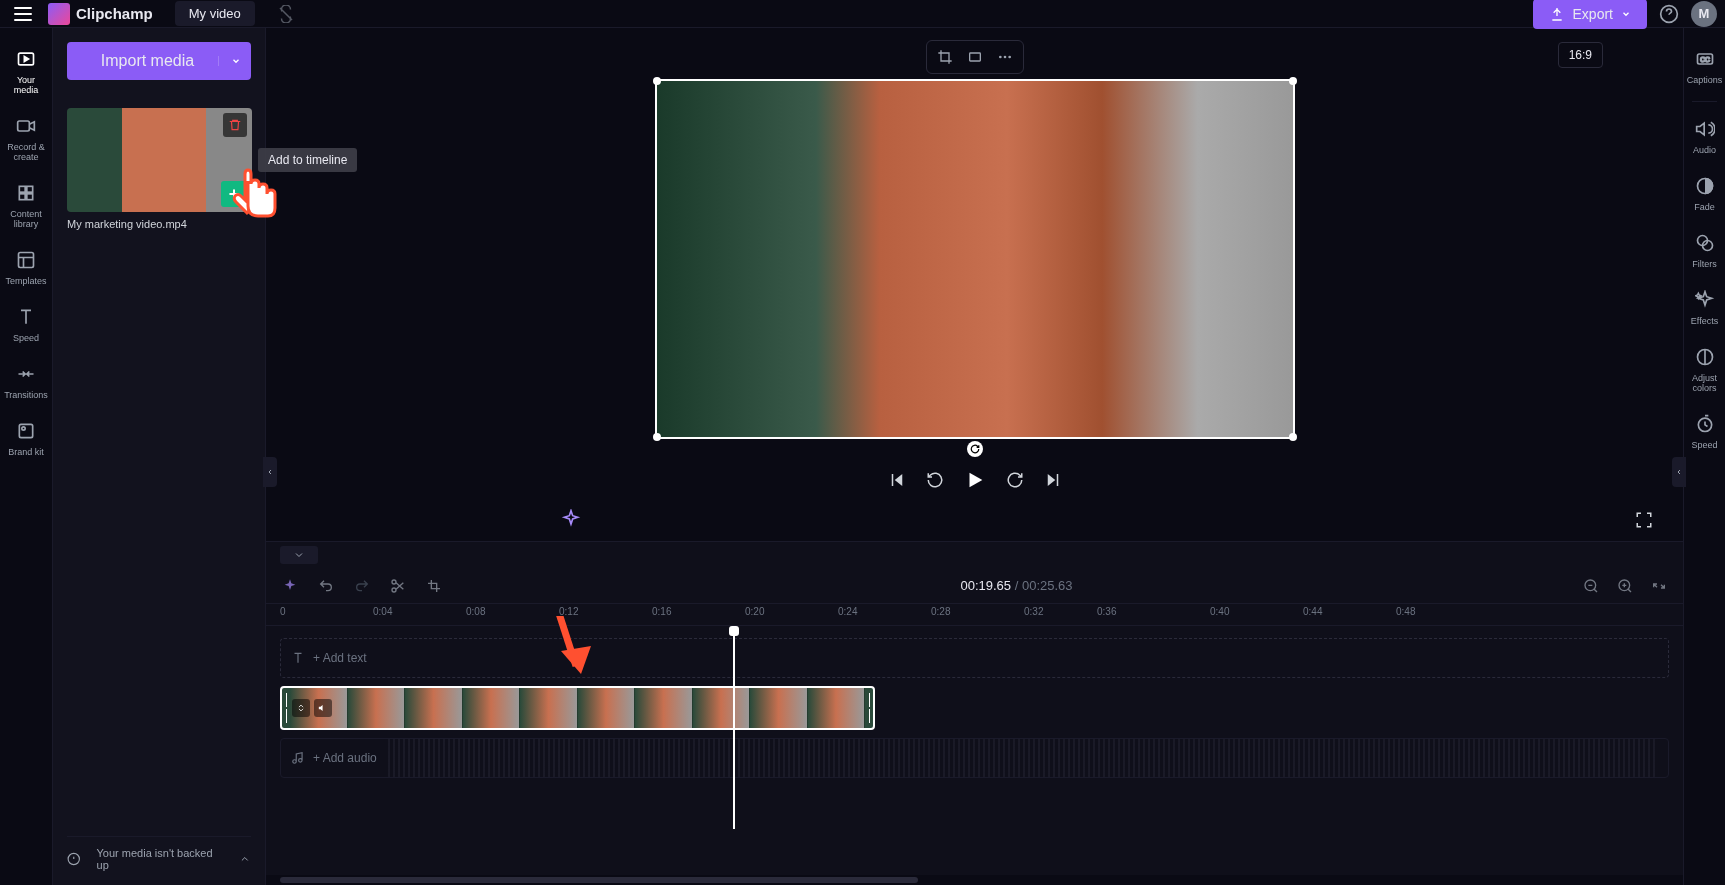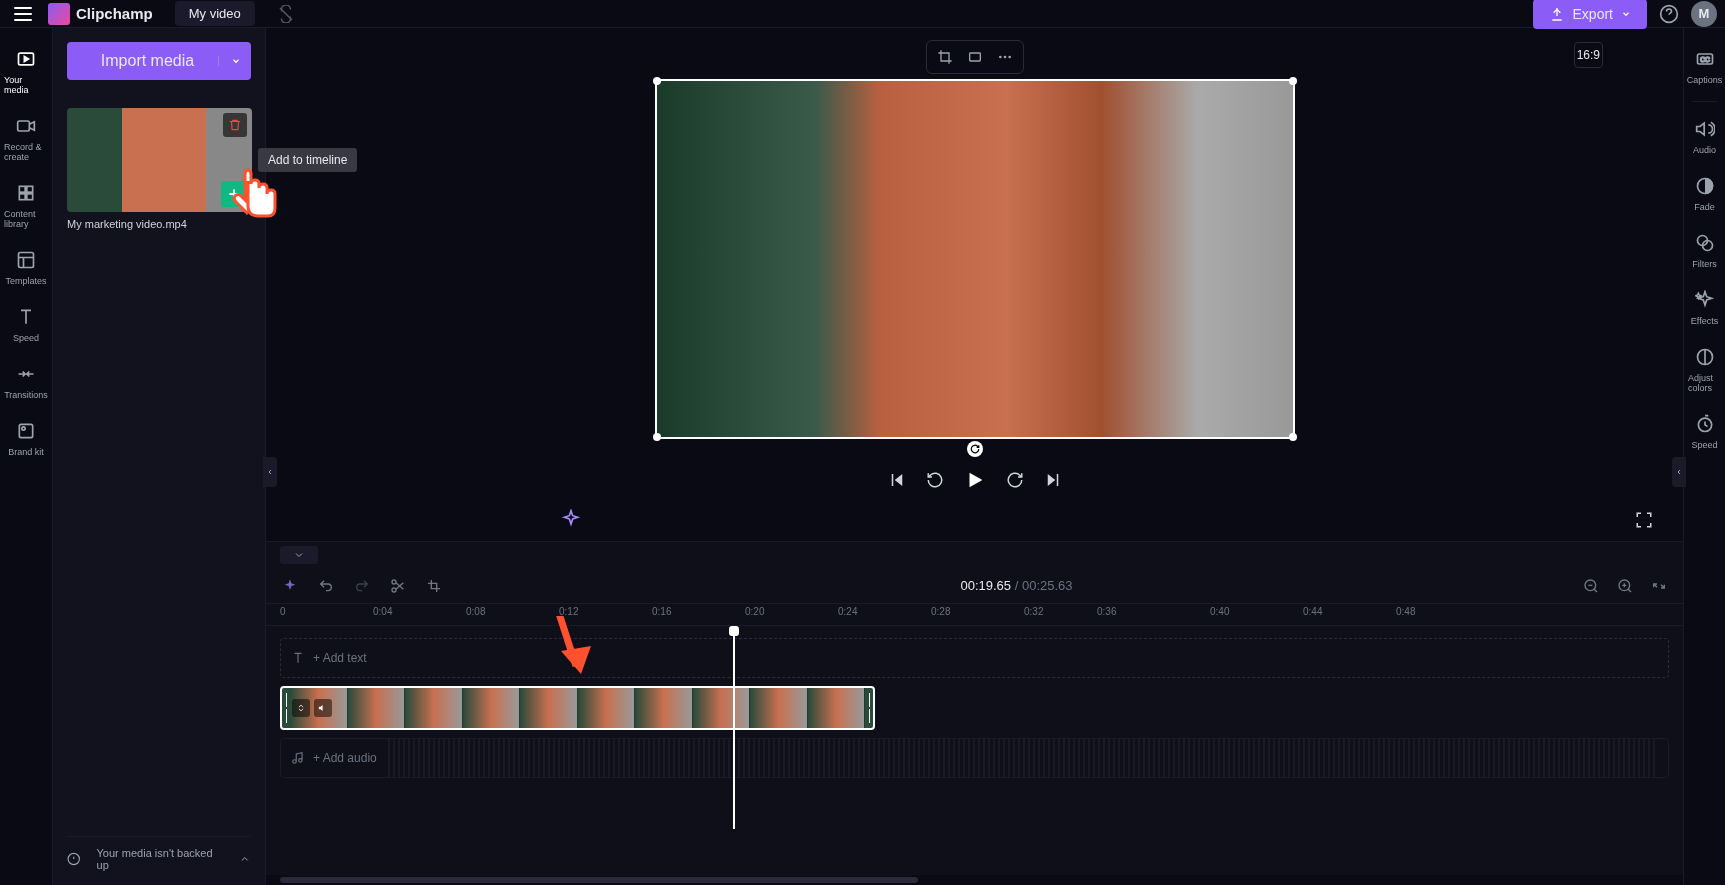--- a/index.html
+++ b/index.html
@@ -17,21 +17,21 @@
     .sync-icon { margin-left: 12px; opacity: 0.5; }
     .header-right { margin-left: auto; display: flex; align-items: center; gap: 12px; }
     .export-btn { background: #8b5cf6; padding: 7px 16px; border-radius: 4px; display: flex; align-items: center; gap: 8px; font-size: 14px; font-weight: 500; cursor: pointer; }
     .avatar { width: 26px; height: 26px; background: #6b7280; border-radius: 50%; display: flex; align-items: center; justify-content: center; font-size: 13px; font-weight: 600; }
     
     
     .main { flex: 1; display: flex; overflow: hidden; }
     
     
     .left-sidebar { width: 53px; background: #0a0a14; border-right: 1px solid #1a1a2a; display: flex; flex-direction: column; padding-top: 10px; }
-    .sidebar-item { display: flex; flex-direction: column; align-items: center; padding: 10px 4px; font-size: 9px; cursor: pointer; gap: 5px; color: #9ca3af; }
+    .sidebar-item { display: flex; flex-direction: column; align-items: center; padding: 10px 4px; font-size: 9px; text-align: center; cursor: pointer; gap: 5px; color: #9ca3af; }
     .sidebar-item.active { color: #fff; }
     .sidebar-icon { width: 22px; height: 22px; display: flex; align-items: center; justify-content: center; }
     
     
     .media-panel { width: 213px; background: #12121e; border-right: 1px solid #1a1a2a; padding: 14px; display: flex; flex-direction: column; position: relative; }
     .import-btn { background: #8b5cf6; padding: 10px; border-radius: 4px; text-align: center; font-size: 16px; font-weight: 500; cursor: pointer; display: flex; align-items: center; }
     .import-main { flex: 1; text-align: center; }
     .import-dropdown { padding-left: 12px; border-left: 1px solid rgba(255,255,255,0.2); }
     .media-item { margin-top: 28px; position: relative; }
     .media-thumb { width: 185px; height: 104px; background: linear-gradient(to right, #2a4a3a 0%, #2a4a3a 30%, #c87050 30%, #c87050 75%, #888 75%); border-radius: 4px; position: relative; }
@@ -43,21 +43,21 @@
     .panel-footer { margin-top: auto; padding-top: 10px; border-top: 1px solid #1a1a2a; display: flex; align-items: center; gap: 16px; font-size: 11px; color: #9ca3af; }
     .panel-toggle { position: absolute; right: -12px; top: 50%; width: 14px; height: 30px; background: #1a1a2a; border-radius: 0 4px 4px 0; display: flex; align-items: center; justify-content: center; cursor: pointer; }
     
     
     .center { flex: 1; display: flex; flex-direction: column; }
     
     
     .preview-area { height: 513px; display: flex; flex-direction: column; align-items: center; justify-content: center; position: relative; }
     .preview-toolbar { position: absolute; top: 12px; left: 50%; transform: translateX(-50%); display: flex; gap: 2px; background: #0a0a14; border: 1px solid #2a2a3a; border-radius: 6px; padding: 4px; }
     .toolbar-btn { width: 28px; height: 24px; border-radius: 3px; display: flex; align-items: center; justify-content: center; cursor: pointer; }
-    .aspect-badge { position: absolute; top: 14px; right: 80px; background: #0a0a14; border: 1px solid #2a2a3a; padding: 5px 2px; border-radius: 4px; font-size: 12px; }
+    .aspect-badge { position: absolute; top: 14px; right: 80px; background: #0a0a14; border: 1px solid #2a2a3a; padding: 5px 10px; border-radius: 4px; font-size: 12px; }
     .preview-video { width: 640px; height: 360px; background: linear-gradient(to right, #1a3a2a 0%, #3a5a4a 25%, #b86040 35%, #c87050 55%, #a05030 70%, #aaa 85%, #999 100%); border: 2px solid #fff; position: relative; }
     .resize-handle { position: absolute; width: 8px; height: 8px; background: #fff; border-radius: 50%; }
     .rh-tl { top: -4px; left: -4px; } .rh-tr { top: -4px; right: -4px; }
     .rh-bl { bottom: -4px; left: -4px; } .rh-br { bottom: -4px; right: -4px; }
     .rotate-handle { position: absolute; bottom: -20px; left: 50%; transform: translateX(-50%); width: 16px; height: 16px; background: #fff; border-radius: 50%; display: flex; align-items: center; justify-content: center; }
     .playback-controls { display: flex; align-items: center; gap: 20px; margin-top: 30px; }
     .play-btn { cursor: pointer; }
     .fx-btn { position: absolute; bottom: 12px; left: 295px; }
     .fullscreen-btn { position: absolute; bottom: 12px; right: 30px; }
     

